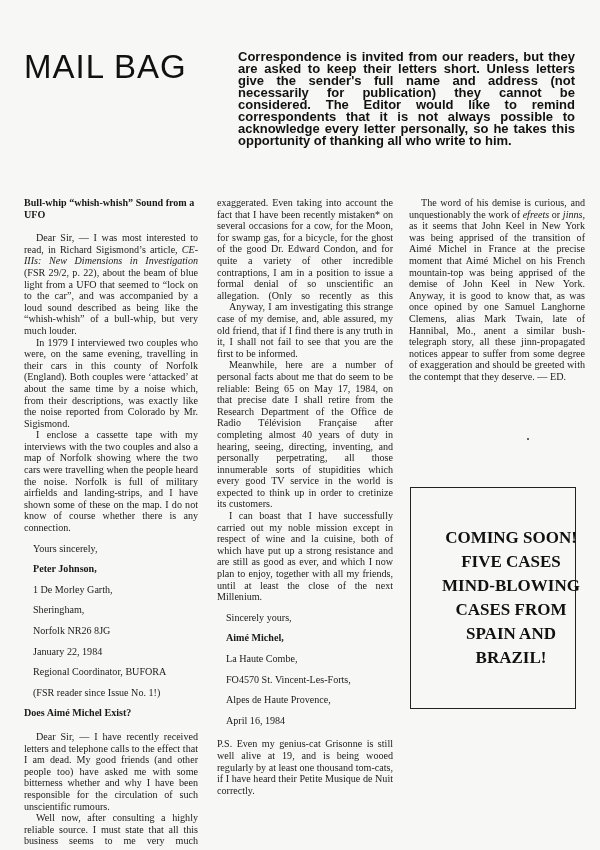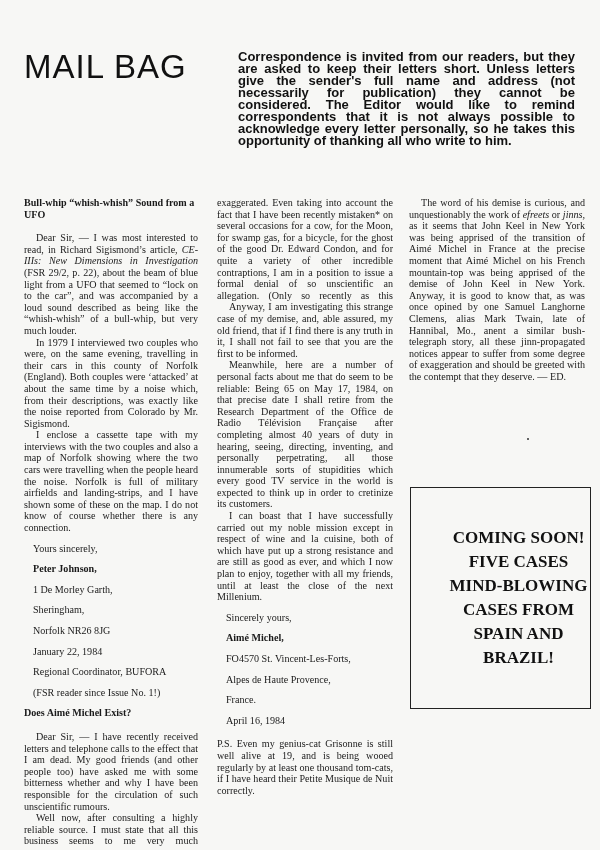--- a/index.html
+++ b/index.html
@@ -11,21 +11,21 @@
   .col p.ind { text-indent:12px; }
   .c1 { left:24px; width:174px; }
   .c2 { left:217px; width:176px; }
   .c3 { left:409px; width:176px; }
   .h { font-weight:bold; text-align:left; font-size:10.1px; line-height:11.6px; margin:0 0 12px 0; }
   .h2 { }
   .sig { margin:9px; }
   .b { font-weight:bold; }
   .i { font-style:italic; }
   .ps { margin-top:12px !important; }
-  .ad-box { position:absolute; left:410px; top:487px; width:181px; height:222px; border:1.5px solid #222; box-sizing:border-box; display:flex; flex-direction:column; align-items:center; justify-content:center;padding-left:36px; }
+  .ad-box { position:absolute; left:410px; top:487px; width:166px; height:222px; border:1.5px solid #222; box-sizing:border-box; display:flex; flex-direction:column; align-items:center; justify-content:center;padding-left:36px; }
   .ad-line { font-family:"Liberation Serif", serif; font-weight:bold; font-size:17px; line-height:24px; text-align:center; color:#111; white-space:nowrap; }
   .dot { position:absolute; left:527px; top:438px; width:2px; height:2px; background:#333; border-radius:50%; }
 </style>
 </head>
 <body>
 
 <div class="header-title">MAIL BAG</div>
 <div class="header-intro">Correspondence is invited from our readers, but they are asked to keep their letters short. Unless letters give the sender's full name and address (not necessarily for publication) they cannot be considered. The Editor would like to remind correspondents that it is not always possible to acknowledge every letter personally, so he takes this opportunity of thanking all who write to him.</div>
 
 <div class="col c1">
@@ -49,23 +49,23 @@
 
 <div class="col c2">
   <div style="height:104.4px;overflow:hidden;position:relative;">
     <p class="ind" style="position:relative;top:-34.8px;"><span>Well now, after consulting a highly reliable source. I must state that all this business seems to me very much exaggerated. Even taking into account the fact that I have been recently mistaken* on several occasions for a cow, for the Moon, for swamp gas, for a bicycle, for the ghost of the good Dr. Edward Condon, and for quite a variety of other incredible contraptions, I am in a position to issue a formal denial of so unscientific an allegation. (Only so recently as this morning, I was able to observe myself, albeit in a mirror.)</span></p>
   </div>
   <p class="ind">Anyway, I am investigating this strange case of my demise, and, able assured, my old friend, that if I find there is any truth in it, I shall not fail to see that you are the first to be informed.</p>
   <p class="ind">Meanwhile, here are a number of personal facts about me that do seem to be reliable: Being 65 on May 17, 1984, on that precise date I shall retire from the Research Department of the Office de Radio Télévision Française after completing almost 40 years of duty in hearing, seeing, directing, inventing, and personally perpetrating, all those innumerable sorts of stupidities which every good TV service in the world is expected to think up in order to cretinize its customers.</p>
   <p class="ind">I can boast that I have successfully carried out my noble mission except in respect of wine and la cuisine, both of which have put up a strong resistance and are still as good as ever, and which I now plan to enjoy, together with all my friends, until at least the close of the next Millenium.</p>
   <div class="sig">Sincerely yours,</div>
   <div class="sig b">Aimé Michel,</div>
+  <div class="sig">La Haute Combe,</div>
   <div class="sig">FO4570 St. Vincent-Les-Forts,</div>
   <div class="sig">Alpes de Haute Provence,</div>
-  <div class="sig">France.</div>
   <div class="sig">April 16, 1984</div>
   <p class="ps">P.S. Even my genius-cat Grisonne is still well alive at 19, and is being wooed regularly by at least one thousand tom-cats, if I have heard their Petite Musique de Nuit correctly.</p>
 </div>
 
 <div class="col c3">
   <p class="ind"><span>The word of his demise is curious, and unquestionably the work of </span><span class="i">efreets</span><span> or </span><span class="i">jinns,</span><span> as it seems that John Keel in New York was being apprised of the transition of Aimé Michel in France at the precise moment that Aimé Michel on his French mountain-top was being apprised of the demise of John Keel in New York. Anyway, it is good to know that, as was once opined by one Samuel Langhorne Clemens, alias Mark Twain, late of Hannibal, Mo., anent a similar bush-telegraph story, all these jinn-propagated notices appear to suffer from some degree of exaggeration and should be greeted with the contempt that they deserve. — ED.</span></p>
 </div>
 
 <div class="dot"></div>
 

